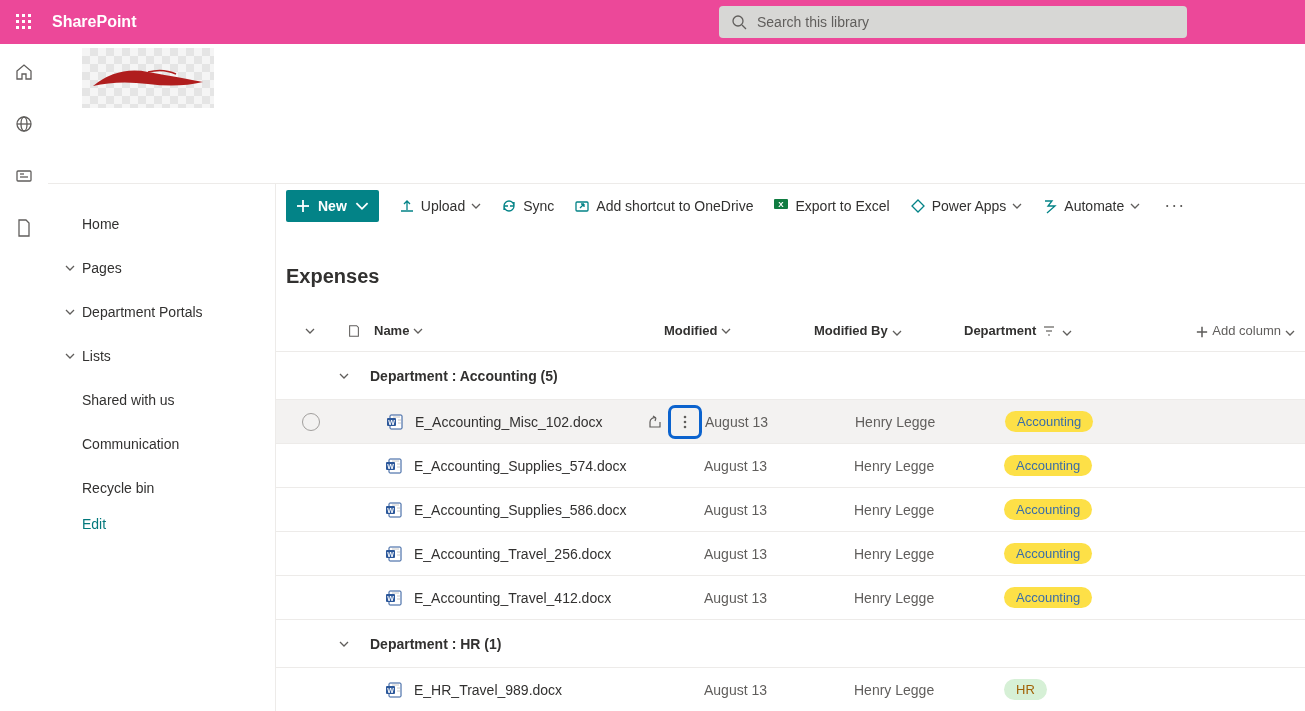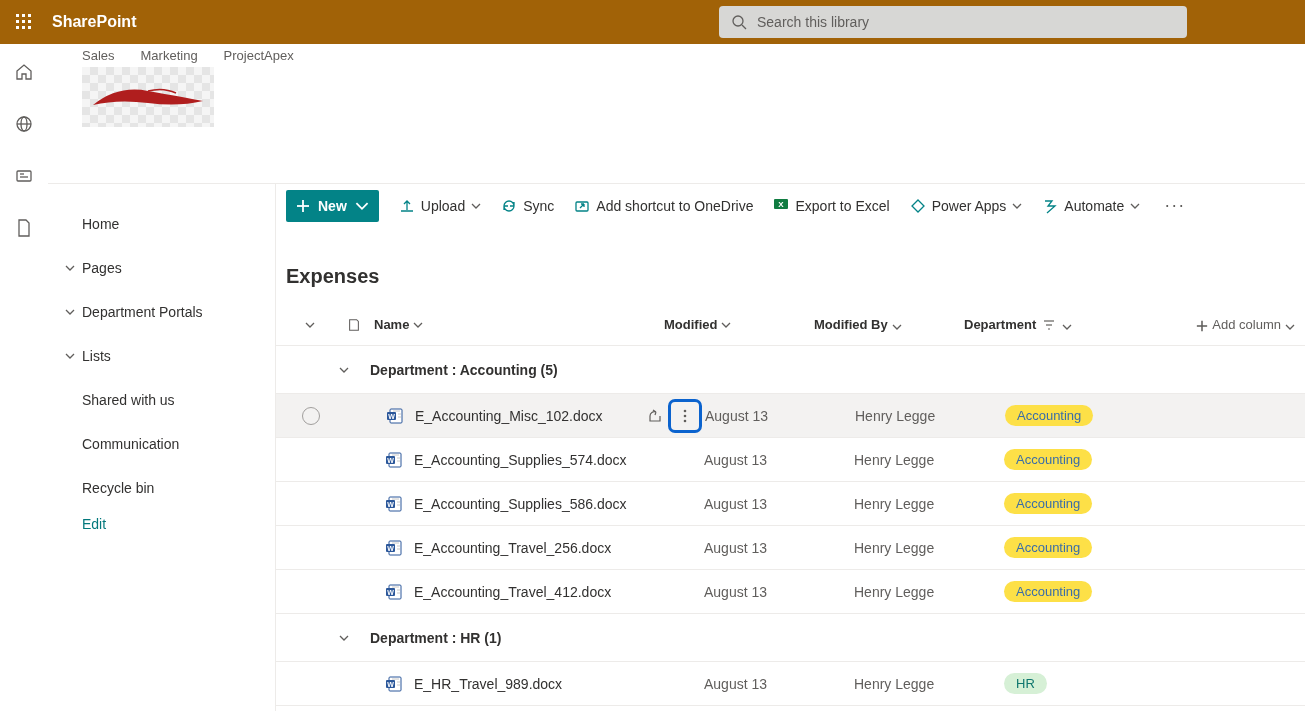--- a/index.html
+++ b/index.html
@@ -1,19 +1,19 @@
 <!DOCTYPE html>
 <html><head>
 <meta charset="utf-8">
 <style>
 * { margin: 0; padding: 0; box-sizing: border-box; font-family: "Segoe UI", -apple-system, sans-serif; }
 body { width: 1305px; height: 711px; overflow: hidden; background: #fff; color: #323130; }
 
 
-.header-bar { height: 44px; background: #a16207; display: flex; align-items: center; padding: 0 8px; }
+.header-bar { height: 44px; background: #ec4899; display: flex; align-items: center; padding: 0 8px; }
 .waffle { width: 32px; height: 32px; display: flex; align-items: center; justify-content: center; cursor: pointer; }
 .waffle svg { width: 16px; height: 16px; }
 .app-name { color: #fff; font-weight: 600; font-size: 16px; margin-left: 12px; }
 .search-wrap { margin-left: auto; margin-right: 110px; width: 468px; height: 32px; background: #d7d7d5; border-radius: 4px; display: flex; align-items: center; padding: 16px 12px; }
 .search-wrap svg { width: 16px; height: 16px; color: #605e5c; flex-shrink: 0; }
 .search-wrap input { border: none; background: transparent; outline: none; margin-left: 10px; font-size: 14px; width: 100%; color: #323130; }
 .search-wrap input::placeholder { color: #605e5c; }
 
 
 .main-layout { display: flex; height: calc(100% - 44px); }
@@ -50,21 +50,21 @@
 .new-btn { background: #038387; color: #fff; height: 32px; border-radius: 2px; display: flex; align-items: center; padding: 0 10px; gap: 8px; font-weight: 600; cursor: pointer;}
 .new-btn svg { width: 14px; height: 14px; }
 .cmd-btn { display: flex; align-items: center; gap: 6px; cursor: pointer; color: #323130; }
 .cmd-btn svg { width: 16px; height: 16px; color: #038387; }
 .cmd-btn .excel-icon svg { color: #107c41; }
 .cmd-btn .chev-sm { width: 10px; height: 10px; color: #605e5c; }
 .cmd-bar .ellipsis { color: #605e5c; margin-left: 4px; cursor:pointer; font-size: 18px; letter-spacing: 1px;}
 
 
 .library-body { flex: 1; overflow: auto; padding: 30px 0 0 0; }
-.lib-title { font-size: 20px; font-weight: 600; padding-left: 10px; margin-bottom: 16px; }
+.lib-title { font-size: 20px; font-weight: 600; padding-left: 10px; margin-bottom: 22px; }
 
 
 .lib-table { width: 100%; }
 .thead { display: flex; align-items: center; height: 42px; border-bottom: 1px solid #edebe9; font-size: 13px; font-weight: 600; color: #323130; padding-left: 10px; }
 .col-sel { width: 48px; display:flex; justify-content:center; color:#605e5c;}
 .col-icon { width: 40px; display:flex; justify-content:center; color:#605e5c;}
 .col-name { width: 290px; display:flex; align-items:center; gap:4px;}
 .col-mod { width: 150px; display:flex; align-items:center; gap:4px;}
 .col-modby { width: 150px; display:flex; align-items:flex-end; gap:4px;}
 .col-dept { width: 160px; display:flex; align-items:flex-end; gap:6px;}
@@ -87,21 +87,21 @@
 .file-row .fname-text { flex: 1; overflow:hidden; text-overflow:ellipsis; white-space:nowrap;}
 .file-row .row-actions { display:flex; align-items:center; gap:6px; margin-left:auto; padding-right:8px; visibility:hidden;}
 .file-row.hovered .row-actions { visibility:visible; }
 .file-row .row-actions .share-ico, .file-row .row-actions .more-ico { width:24px; height:24px; display:flex; align-items:center; justify-content:center; color:#605e5c; cursor:pointer;}
 .file-row .row-actions .more-ico.highlighted { outline: 3px solid #0b63ce; outline-offset: 2px; border-radius:2px; }
 .file-row .fmod { width:150px; color:#605e5c;}
 .file-row .fmodby { width:150px; color:#605e5c;}
 .file-row .fdept { width:160px; }
 .dept-pill { display:inline-block; padding: 3px 12px; border-radius: 12px; font-size: 13px; }
 .dept-pill.accounting { background:#fde047; color:#3a6da8;}
-.dept-pill.hr { background:#d6f0d6; color:#0f766e;}
+.dept-pill.hr { background:#d6f0d6; color:#a16207;}
 
 
 .word-icon { width:18px; height:18px; }
 
 </style>
 </head>
 <body>
 
 <svg width="0" height="0" style="position:absolute">
 <defs>
@@ -229,25 +229,20 @@
     <div class="rail-btn">
         <svg>
           <use href="#i-file"></use>
         </svg>
       </div>
   </div>
 
   <div class="content-col">
 
     <div class="site-header-zone">
-      <div class="site-tabs">
-        <span>Sales</span>
-        <span>Marketing</span>
-        <span>ProjectApex</span>
-      </div>
       <div class="logo-box">
         <svg viewBox="0 0 120 40">
             <path d="M5 28 Q 30 8 60 14 Q 95 20 115 24 Q 90 30 60 26 Q 30 22 5 28 Z" fill="#b01e1e"></path>
             <path d="M60 14 Q 75 10 88 16" fill="none" stroke="#b01e1e" stroke-width="1.5"></path>
           </svg>
       </div>
     </div>
 
     <div class="lower">
 

